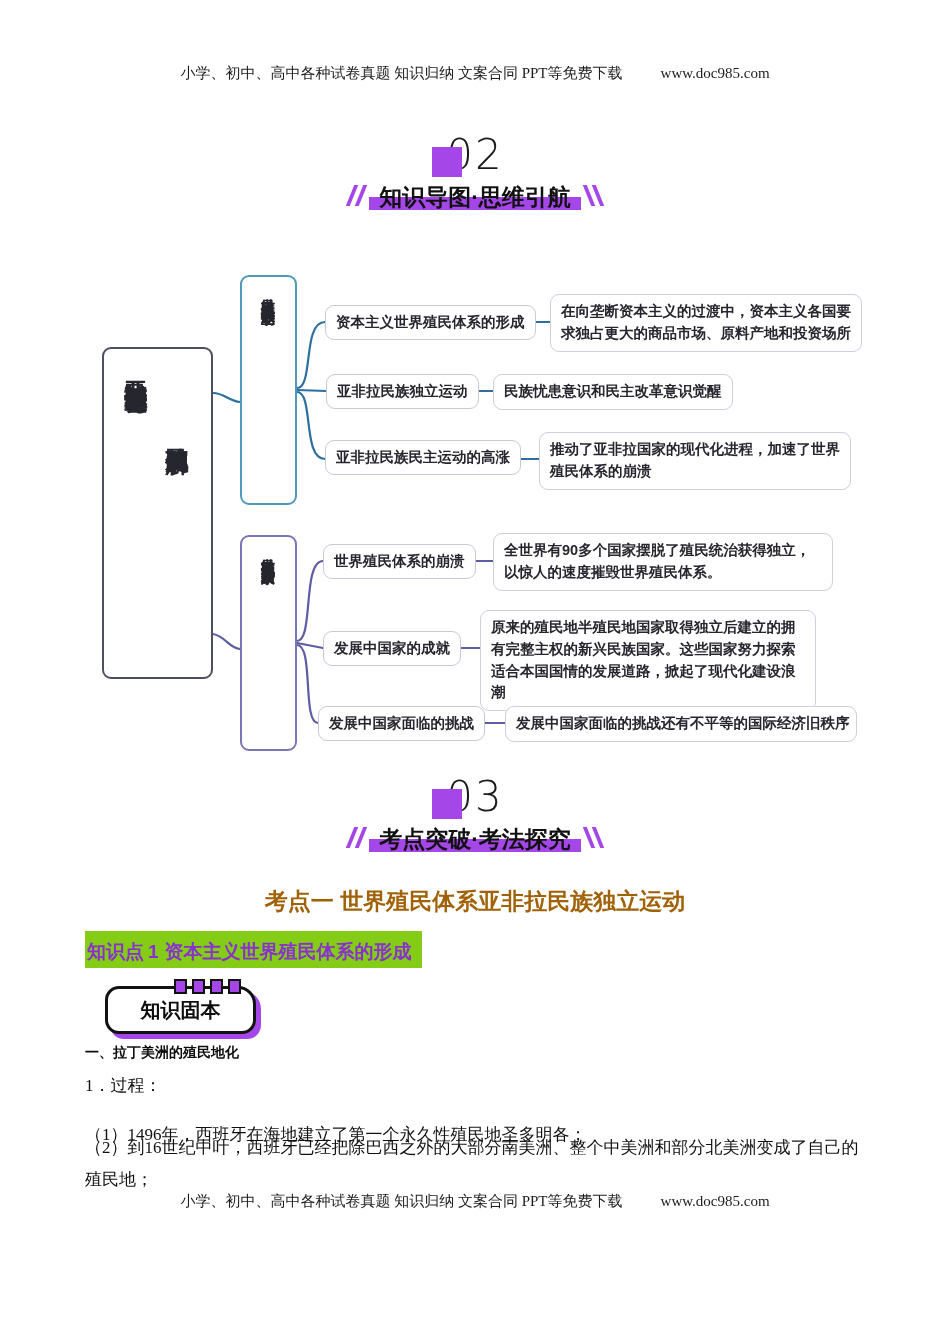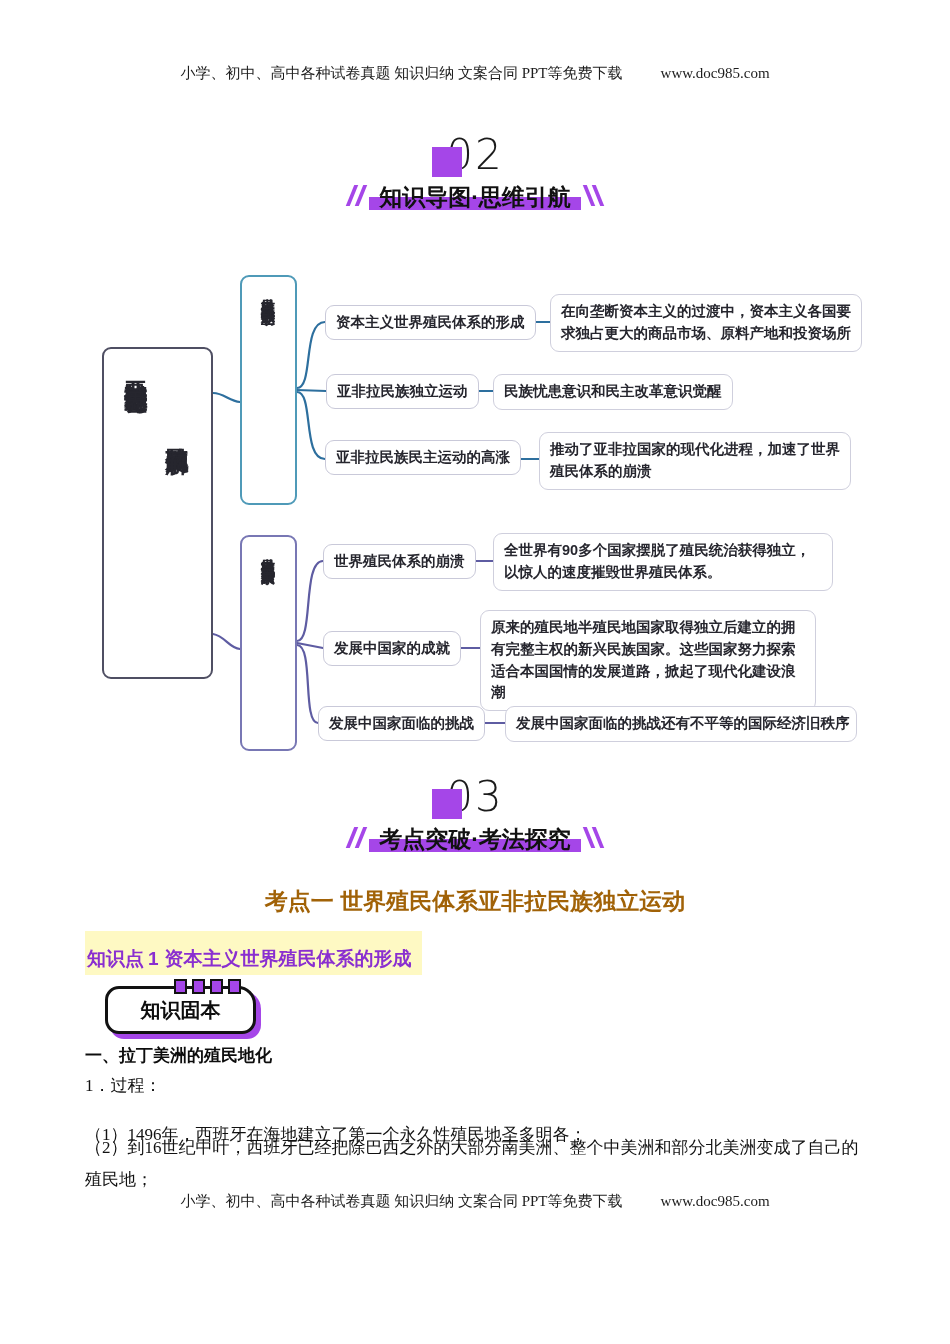--- a/index.html
+++ b/index.html
@@ -96,24 +96,24 @@
   #d4{left:493px;top:533px;width:340px;}
   #d5{left:480px;top:610px;width:336px;}
   #d6{left:505px;top:706px;width:352px;white-space:nowrap;}
   
   .kaodian{
     position:absolute;left:0;top:886px;width:100%;
     text-align:center;font-size:23px;font-weight:bold;color:#a16207;
   }
   .kp-line{
     position:absolute;left:85px;top:931px;
-    background:#fef9c3;
+    background:#84cc16;
     color:var(--kp_purple,#8a2fd0);
     font-size:19px;font-weight:bold;
-    padding:15px 10px 3px 2px;
+    padding:8px 10px 3px 2px;
   }
   .kp-line .kp-num{margin:0 6px 0 4px;}
   
   .badge{
     position:absolute;left:105px;top:986px;width:145px;height:42px;
     background:#fff;border:3px solid #121212;
     border-radius:14px 18px 14px 14px;
     box-shadow:5px 5px 0 var(--accent,#a546e8);
     display:flex;align-items:center;justify-content:center;
     font-size:20px;font-weight:bold;color:#0d0d0d;
@@ -123,21 +123,21 @@
     position:absolute;right:12px;top:-10px;
     display:flex;gap:5px;
   }
   .badge-squares i{
     display:block;width:9px;height:11px;
     background:var(--accent,#a546e8);border:2px solid #121212;
   }
   
   .body-heading{
     position:absolute;left:85px;top:1044px;
-    font-size:17px;font-weight:bold;color:#0d0d0d;
+    font-size:14px;font-weight:bold;color:#0d0d0d;
   }
   .body-line{
     position:absolute;left:85px;
     font-family:"Liberation Serif","DejaVu Serif",serif;
     font-size:17px;color:#111;
   }
   #bl1{top:1074px;} #bl2{top:1123px;} #bl3{top:1136px;} #bl4{top:1168px;}
 </style>
 </head>
 <body>

